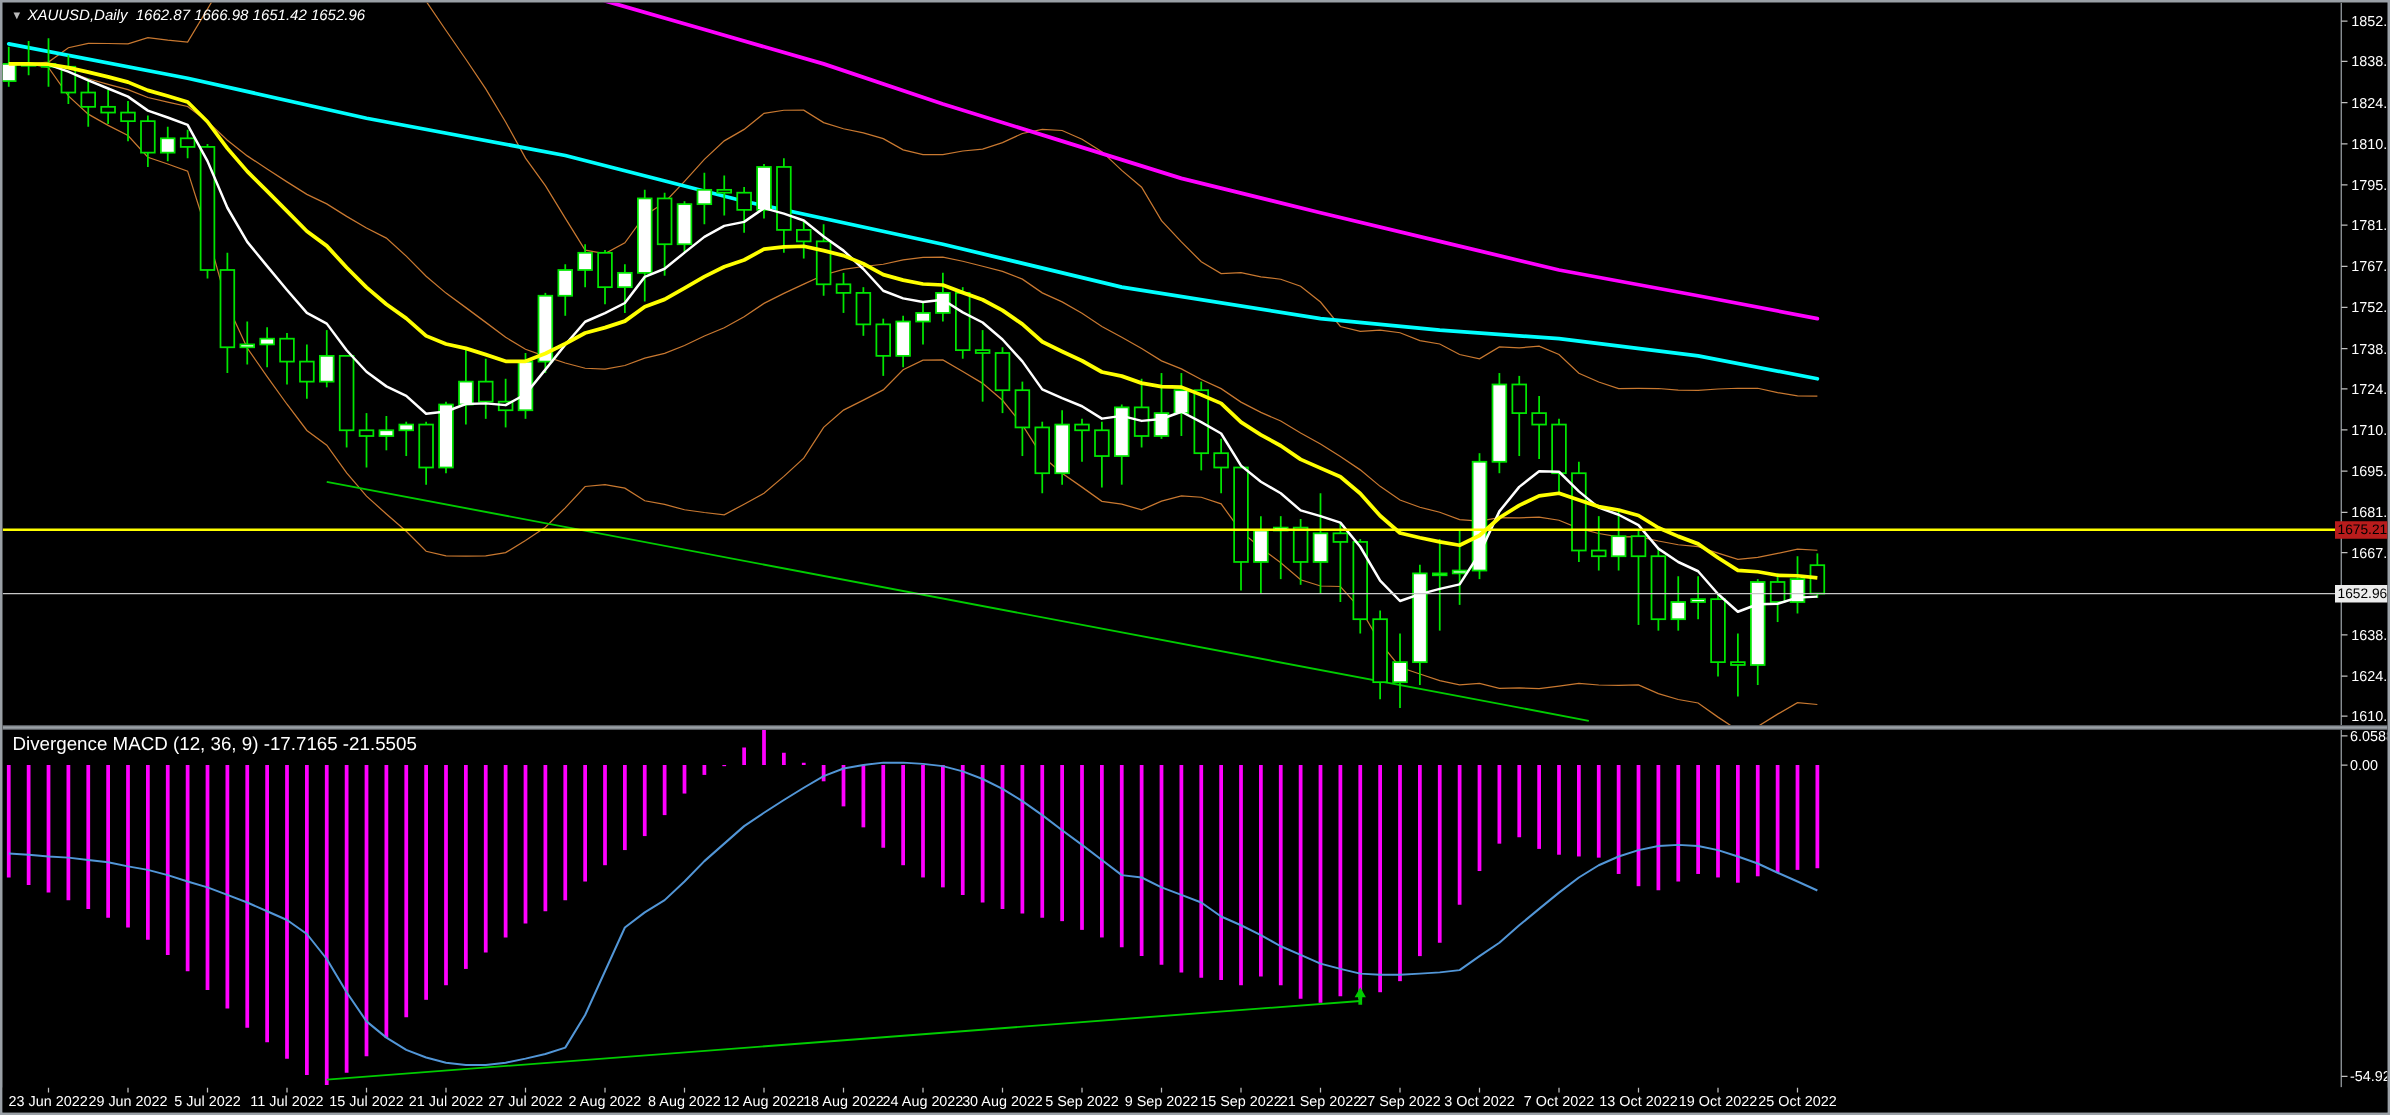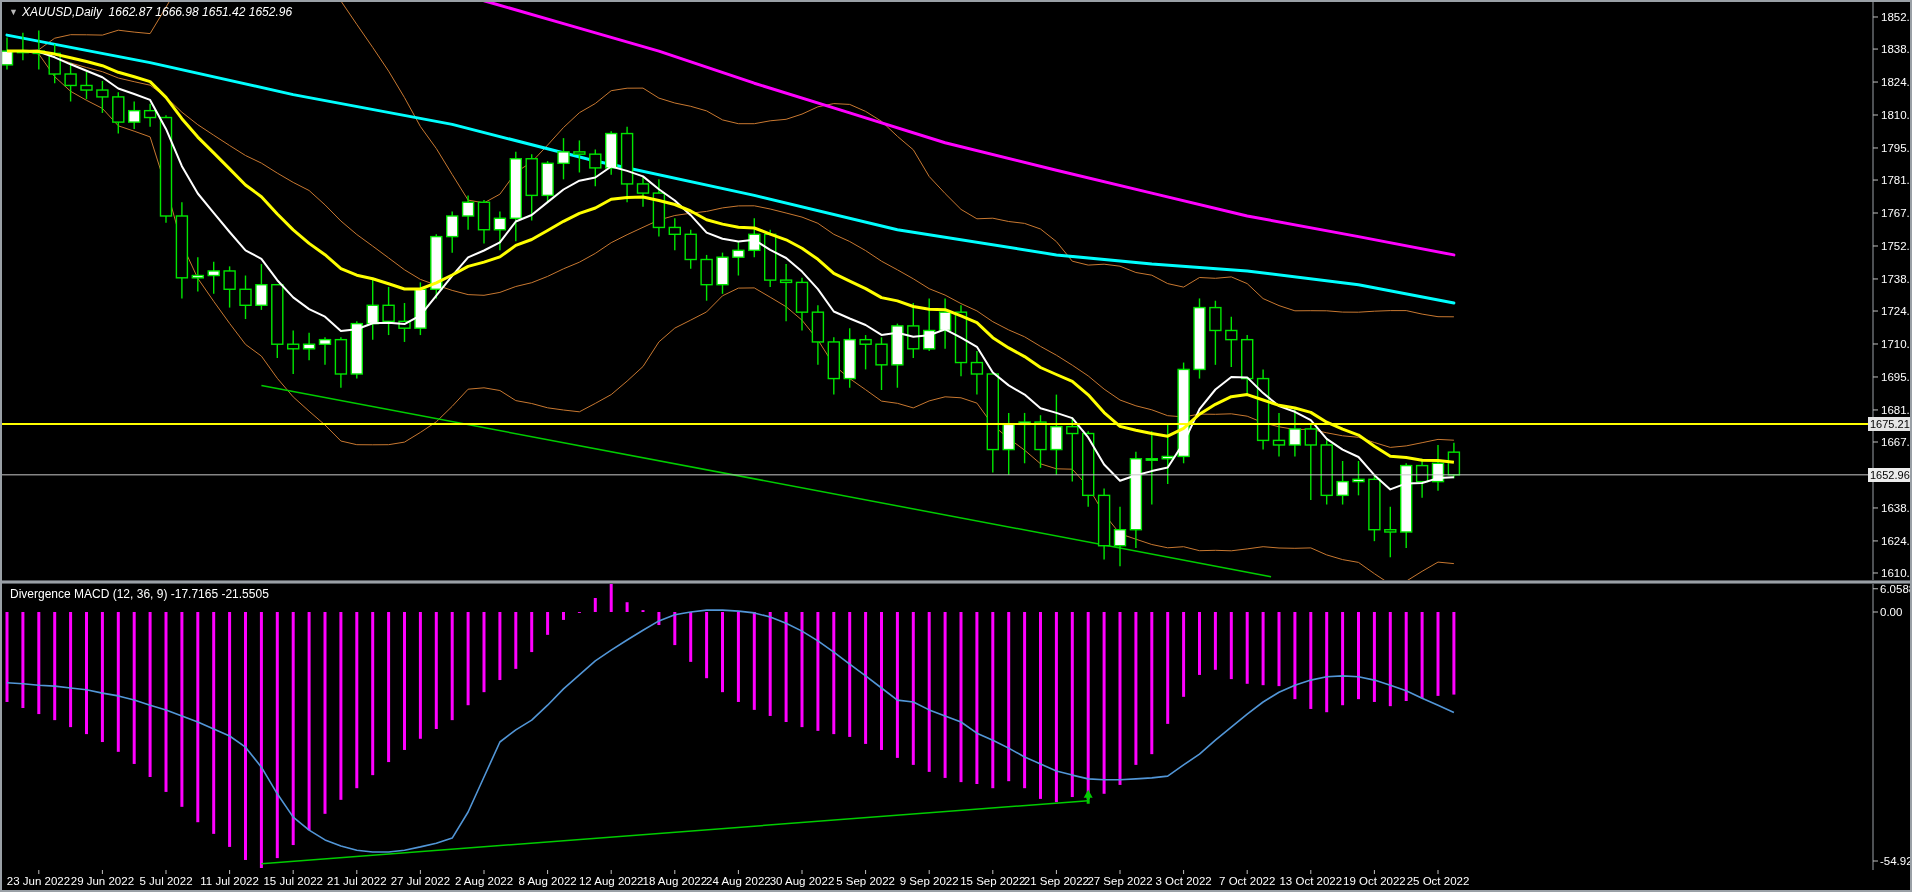--- a/index.html
+++ b/index.html
@@ -11,23 +11,23 @@
     font-family:"Liberation Sans", sans-serif;
   }
   .abs{position:absolute;}
   #price-panel{left:0;top:0;width:1908px;height:578px;}
   #splitter{left:0;top:578px;width:1908px;height:4px;background:#9aa0a6;border-top:1px solid #55595e;border-bottom:1px solid #55595e;box-sizing:border-box;}
   #macd-panel{left:0;top:582px;width:1908px;height:286px;}
   #time-axis{left:0;top:868px;width:1908px;height:20px;background:#000;border-bottom:2px solid #9aa0a6;box-sizing:content-box;}
   svg{display:block;}
   #chart-title{left:7px;top:3px;color:#fff;font-size:12px;letter-spacing:0;white-space:pre;font-style:italic;}
   #chart-title .tri{color:#b8b8b8;font-size:9px;vertical-align:1px;margin-right:4px;}
-  #macd-label{left:8px;top:585px;color:#fff;font-size:12px;white-space:pre;}
+  #macd-label{left:8px;top:585px;color:#fff;font-size:15px;white-space:pre;}
   .tag{right:0px;width:39px;padding:1px 1px 1px 2px;font-size:11px;color:#000;text-align:left;}
-  #tag-alert{top:415px;background:#e5e5e5;}
+  #tag-alert{top:415px;background:#b91c1c;}
   #tag-bid{top:466px;background:#ececec;}
 </style>
 </head>
 <body>
 
 <div id="mt4-window">
 
   <div id="price-panel" class="abs">
     <svg id="price-svg" width="1908" height="578">
         <polyline points="5.0,49.1 20.9,49.1 36.8,47.7 52.7,36.2 68.6,32.7 84.5,32.8 100.4,33.1 116.3,28.2 132.2,30.1 148.1,31.6 164.0,5.2 179.9,-21.7 195.8,-31.0 211.7,-33.0 227.6,-34.5 243.5,-35.4 259.4,-32.0 275.3,-34.1 291.2,-34.2 307.1,-32.3 323.0,-17.2 338.9,-1.0 354.8,22.4 370.7,45.4 386.6,69.1 402.5,95.6 418.4,124.5 434.3,146.5 450.2,172.5 466.1,198.1 482.0,200.9 497.9,192.2 513.8,170.4 529.7,160.0 545.6,143.1 561.5,125.5 577.4,110.7 593.3,101.5 609.2,88.7 625.1,86.2 641.0,86.1 656.9,96.1 672.8,101.0 688.7,104.3 704.6,108.9 720.5,117.9 736.4,121.7 752.3,121.7 768.2,118.8 784.1,117.3 800.0,112.1 815.9,104.8 831.8,101.6 847.7,102.4 863.6,109.4 879.5,119.3 895.4,134.3 911.3,147.8 927.2,174.5 943.1,191.5 959.0,207.4 974.9,216.8 990.8,216.2 1006.7,219.5 1022.6,221.4 1038.5,227.0 1054.4,239.6 1070.3,259.2 1086.2,263.1 1102.1,262.2 1118.0,264.2 1133.9,270.5 1149.8,273.2 1165.7,281.6 1181.6,285.1 1197.5,275.5 1213.4,276.3 1229.3,274.9 1245.2,281.6 1261.1,296.6 1277.0,303.6 1292.9,308.8 1308.8,308.7 1324.7,308.8 1340.6,310.1 1356.5,310.2 1372.4,309.2 1388.3,308.6 1404.2,308.6 1420.1,312.1 1436.0,314.7 1451.9,314.8" fill="none" stroke="#C87830" stroke-width="1"></polyline>

